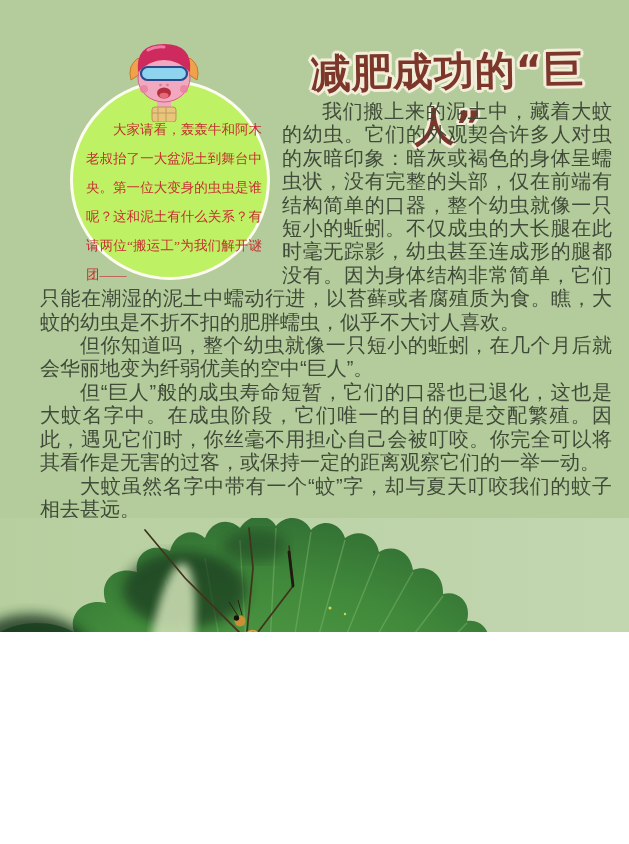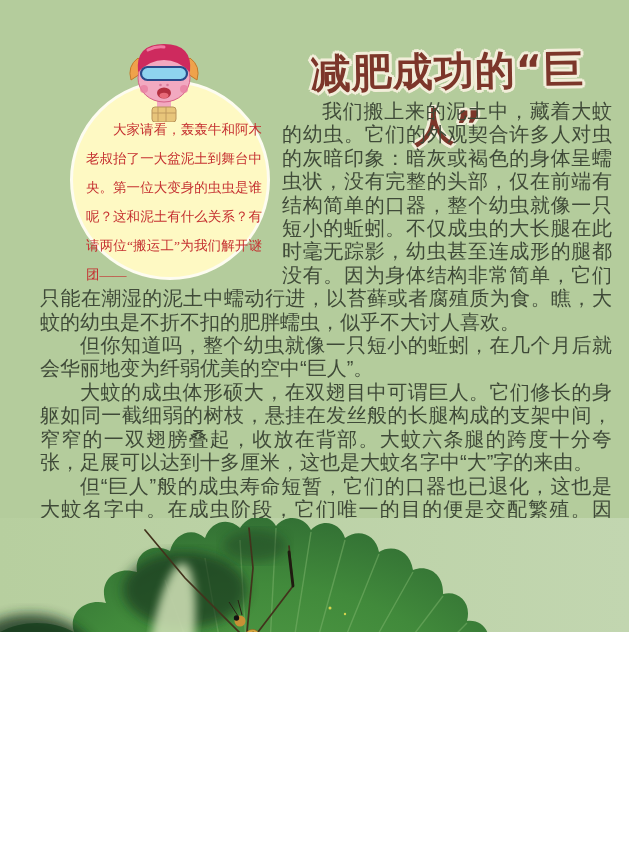--- a/index.html
+++ b/index.html
@@ -20,21 +20,21 @@
     text-shadow:
       -2px -2px 0 #f2eeda, 2px -2px 0 #f2eeda,
       -2px  2px 0 #f2eeda, 2px  2px 0 #f2eeda,
       -3px  0   0 #f2eeda, 3px  0   0 #f2eeda,
        0   -3px 0 #f2eeda, 0    3px 0 #f2eeda;
     transform:rotate(-1deg);
   }
   
   .bubble{
     position:absolute;left:70px;top:80px;width:200px;height:200px;
-    background:#fef9c3;border:3px solid #fdfcf0;border-radius:50%;
+    background:#bef264;border:3px solid #fdfcf0;border-radius:50%;
     box-sizing:border-box;
   }
   .bubble-text{
     position:absolute;left:13px;top:32px;width:176px;margin:0;
     font-size:13.5px;line-height:29px;color:#c53030;
     font-family:"Liberation Serif","DejaVu Serif",serif;
     text-indent:2em;text-align:justify;
   }
   .mascot{position:absolute;left:126px;top:36px;width:76px;height:86px;}
   
@@ -95,22 +95,22 @@
     <circle cx="41.5" cy="49" r="1.3" fill="#d6789a"></circle>
 
     <ellipse cx="38" cy="57" rx="7" ry="5.5" fill="#b43040"></ellipse>
     <ellipse cx="38" cy="59.5" rx="4.5" ry="2.8" fill="#e86a78"></ellipse>
   </svg>
 
   <div class="article">
     <div class="bubble-spacer"></div>
     <p>我们搬上来的泥土中，藏着大蚊的幼虫。它们的外观契合许多人对虫的灰暗印象：暗灰或褐色的身体呈蠕虫状，没有完整的头部，仅在前端有结构简单的口器，整个幼虫就像一只短小的蚯蚓。不仅成虫的大长腿在此时毫无踪影，幼虫甚至连成形的腿都没有。因为身体结构非常简单，它们只能在潮湿的泥土中蠕动行进，以苔藓或者腐殖质为食。瞧，大蚊的幼虫是不折不扣的肥胖蠕虫，似乎不大讨人喜欢。</p>
     <p>但你知道吗，整个幼虫就像一只短小的蚯蚓，在几个月后就会华丽地变为纤弱优美的空中“巨人”。</p>
-    <p>大蚊的成虫体形硕大，在双翅目中可谓巨人。它们修长的身躯如同一截细弱的树枝，悬挂在发丝般的长腿构成的支架中间，窄窄的一双翅膀叠起，收放在背部。大蚊六条腿的跨度十分夸张，足展可以达到十多厘米，这也是大蚊名字中“大”字的来由。</p>
     <p>但“巨人”般的成虫寿命短暂，它们的口器也已退化，这也是大蚊名字中。在成虫阶段，它们唯一的目的便是交配繁殖。因此，遇见它们时，你丝毫不用担心自己会被叮咬。你完全可以将其看作是无害的过客，或保持一定的距离观察它们的一举一动。</p>
+    <p>大蚊虽然名字中带有一个“蚊”字，却与夏天叮咬我们的蚊子相去甚远。</p>
   </div>
 
   <div class="photo">
     <svg width="629" height="326" viewBox="0 0 629 326">
       <defs>
         <radialGradient id="leafGrad" cx="52%" cy="62%" r="75%">
           <stop offset="0%" stop-color="#55a048"></stop>
           <stop offset="55%" stop-color="#418a3b"></stop>
           <stop offset="100%" stop-color="#2a6130"></stop>
         </radialGradient>

